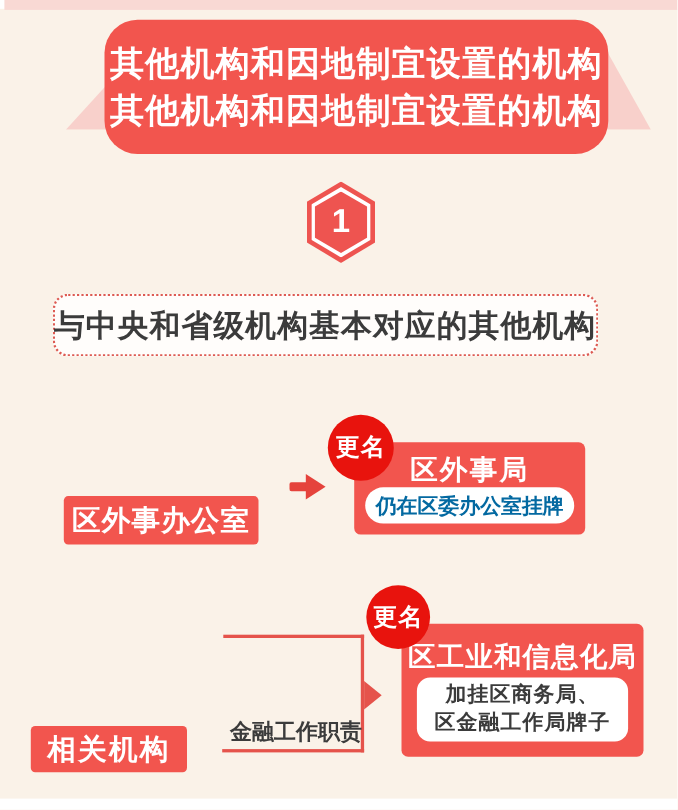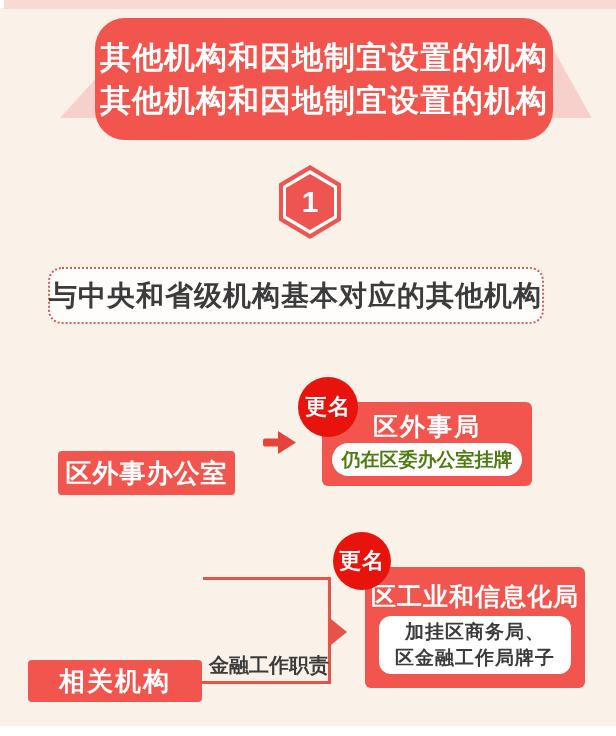--- a/index.html
+++ b/index.html
@@ -71,26 +71,26 @@
   }
   .f1-target-title {
     position: absolute; left: 0; top: 8px; width: 210px; text-align: center;
     color: #fff; font-size: 25px; font-weight: 700; letter-spacing: 2px; white-space: nowrap;
   }
   .f1-pill {
     position: absolute; left: 10px; top: 41px; width: 190px; height: 33px;
     background: #fff; border-radius: 17px;
     display: flex; align-items: center; justify-content: center;
   }
-  .f1-pill span { color: #4d7c0f; font-size: 19px; font-weight: 600; white-space: nowrap; }
+  .f1-pill span { color: #0369a1; font-size: 19px; font-weight: 600; white-space: nowrap; }
 
   
   .f2-source-top { left: 28px; top: 558px; width: 175px; height: 41px; }
   .f2-source-top .box-label, .f2-source-bottom .box-label { font-size: 26px; letter-spacing: 2px; }
-  .f2-source-bottom { left: 28px; top: 660px; width: 174px; height: 42px; }
+  .f2-source-bottom { left: 28px; top: 660px; width: 142px; height: 42px; }
 
   .edge-label { position: absolute; color: #3b3b3b; font-weight: 600; text-align: center; white-space: nowrap; z-index: 3; }
   .f2-label-top { left: 230px; top: 551px; width: 72px; font-size: 21px; }
   .f2-label-bottom { left: 206px; top: 652px; width: 126px; font-size: 20px; }
 
   .line { position: absolute; background: #e5534b; z-index: 1; }
   .f2-line-top { left: 203px; top: 577px; width: 128px; height: 3px; }
   .f2-line-vert { left: 328px; top: 577px; width: 3px; height: 107px; }
   .f2-line-bottom { left: 202px; top: 681px; width: 129px; height: 3px; }
   .f2-arrowhead {

